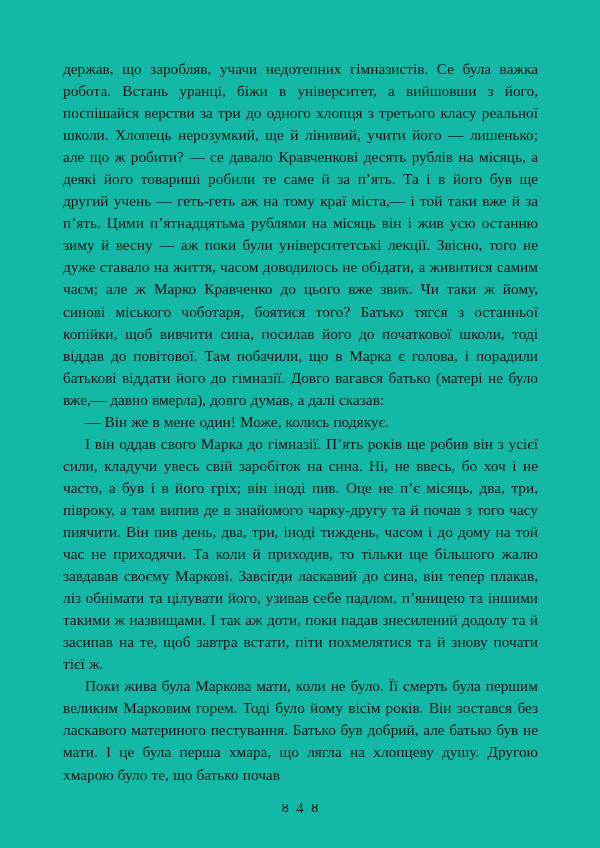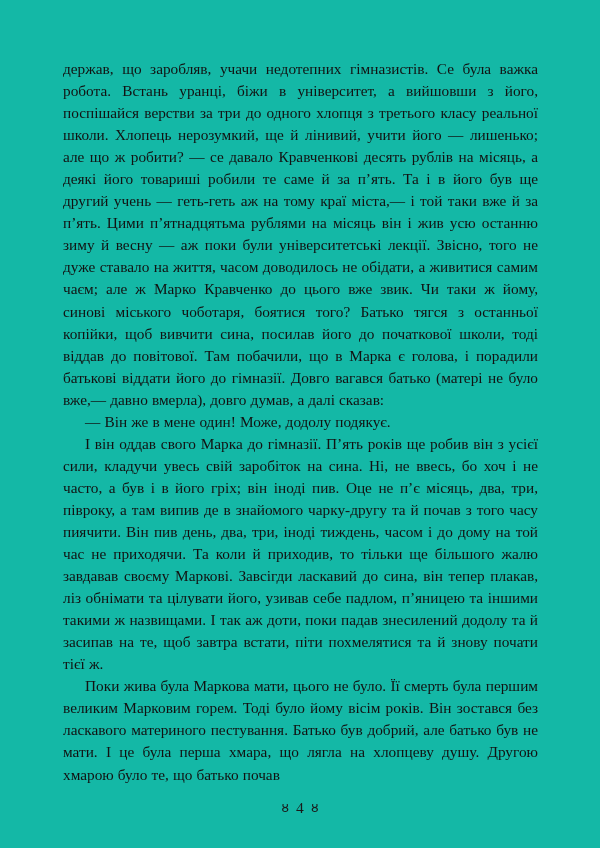--- a/index.html
+++ b/index.html
@@ -78,22 +78,22 @@
     font-size: 15.5px;
   }
 </style>
 </head>
 <body>
 
 <div class="page">
 
   <div class="text-block">
     <p class="para first">держав, що заробляв, учачи недотепних гімназистів. Се була важка робота. Встань уранці, біжи в університет, а вийшовши з його, поспішайся верстви за три до одного хлопця з третього класу реальної школи. Хлопець нерозумкий, ще й лінивий, учити його — лишенько; але що ж робити? — се давало Кравченкові десять рублів на місяць, а деякі його товариші робили те саме й за п’ять. Та і в його був ще другий учень — геть-геть аж на тому краї міста,— і той таки вже й за п’ять. Цими п’ятнадцятьма рублями на місяць він і жив усю останню зиму й весну — аж поки були університетські лекції. Звісно, того не дуже ставало на життя, часом доводилось не обідати, а живитися самим чаєм; але ж Марко Кравченко до цього вже звик. Чи таки ж йому, синові міського чоботаря, боятися того? Батько тягся з останньої копійки, щоб вивчити сина, посилав його до початкової школи, тоді віддав до повітової. Там побачили, що в Марка є голова, і порадили батькові віддати його до гімназії. Довго вагався батько (матері не було вже,— давно вмерла), довго думав, а далі сказав:</p>
-    <p class="para">— Він же в мене один! Може, додолу подякує.</p>
+    <p class="para">— Він же в мене один! Може, колись подякує.</p>
     <p class="para">І він оддав свого Марка до гімназії. П’ять років ще робив він з усієї сили, кладучи увесь свій заробіток на сина. Ні, не ввесь, бо хоч і не часто, а був і в його гріх; він іноді пив. Оце не п’є місяць, два, три, півроку, а там випив де в знайомого чарку-другу та й почав з того часу пиячити. Він пив день, два, три, іноді тиждень, часом і до дому на той час не приходячи. Та коли й приходив, то тільки ще більшого жалю завдавав своєму Маркові. Завсігди ласкавий до сина, він тепер плакав, ліз обнімати та цілувати його, узивав себе падлом, п’яницею та іншими такими ж назвищами. І так аж доти, поки падав знесилений додолу та й засипав на те, щоб завтра встати, піти похмелятися та й знову почати тієї ж.</p>
-    <p class="para">Поки жива була Маркова мати, цього не було. Її смерть була першим великим Марковим горем. Тоді було йому вісім років. Він зостався без ласкавого материного пестування. Батько був добрий, але батько був не мати. І це була перша хмара, що лягла на хлопцеву душу. Другою хмарою було те, що батько почав</p>
+    <p class="para">Поки жива була Маркова мати, коли не було. Її смерть була першим великим Марковим горем. Тоді було йому вісім років. Він зостався без ласкавого материного пестування. Батько був добрий, але батько був не мати. І це була перша хмара, що лягла на хлопцеву душу. Другою хмарою було те, що батько почав</p>
   </div>
 
   <div class="footer">
     <span class="orn left">ȣ</span><span class="pageno">4</span><span class="orn right">ȣ</span>
   </div>
 
 </div>
 
 </body></html>

